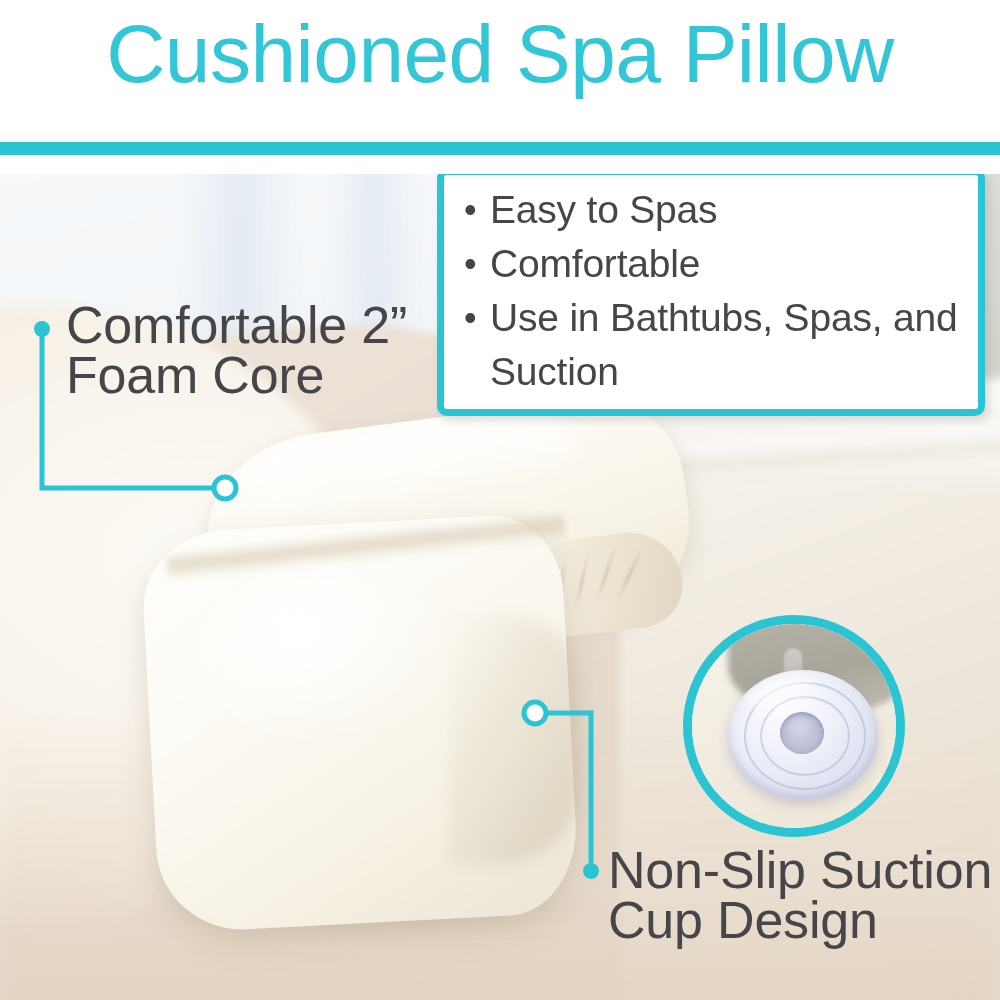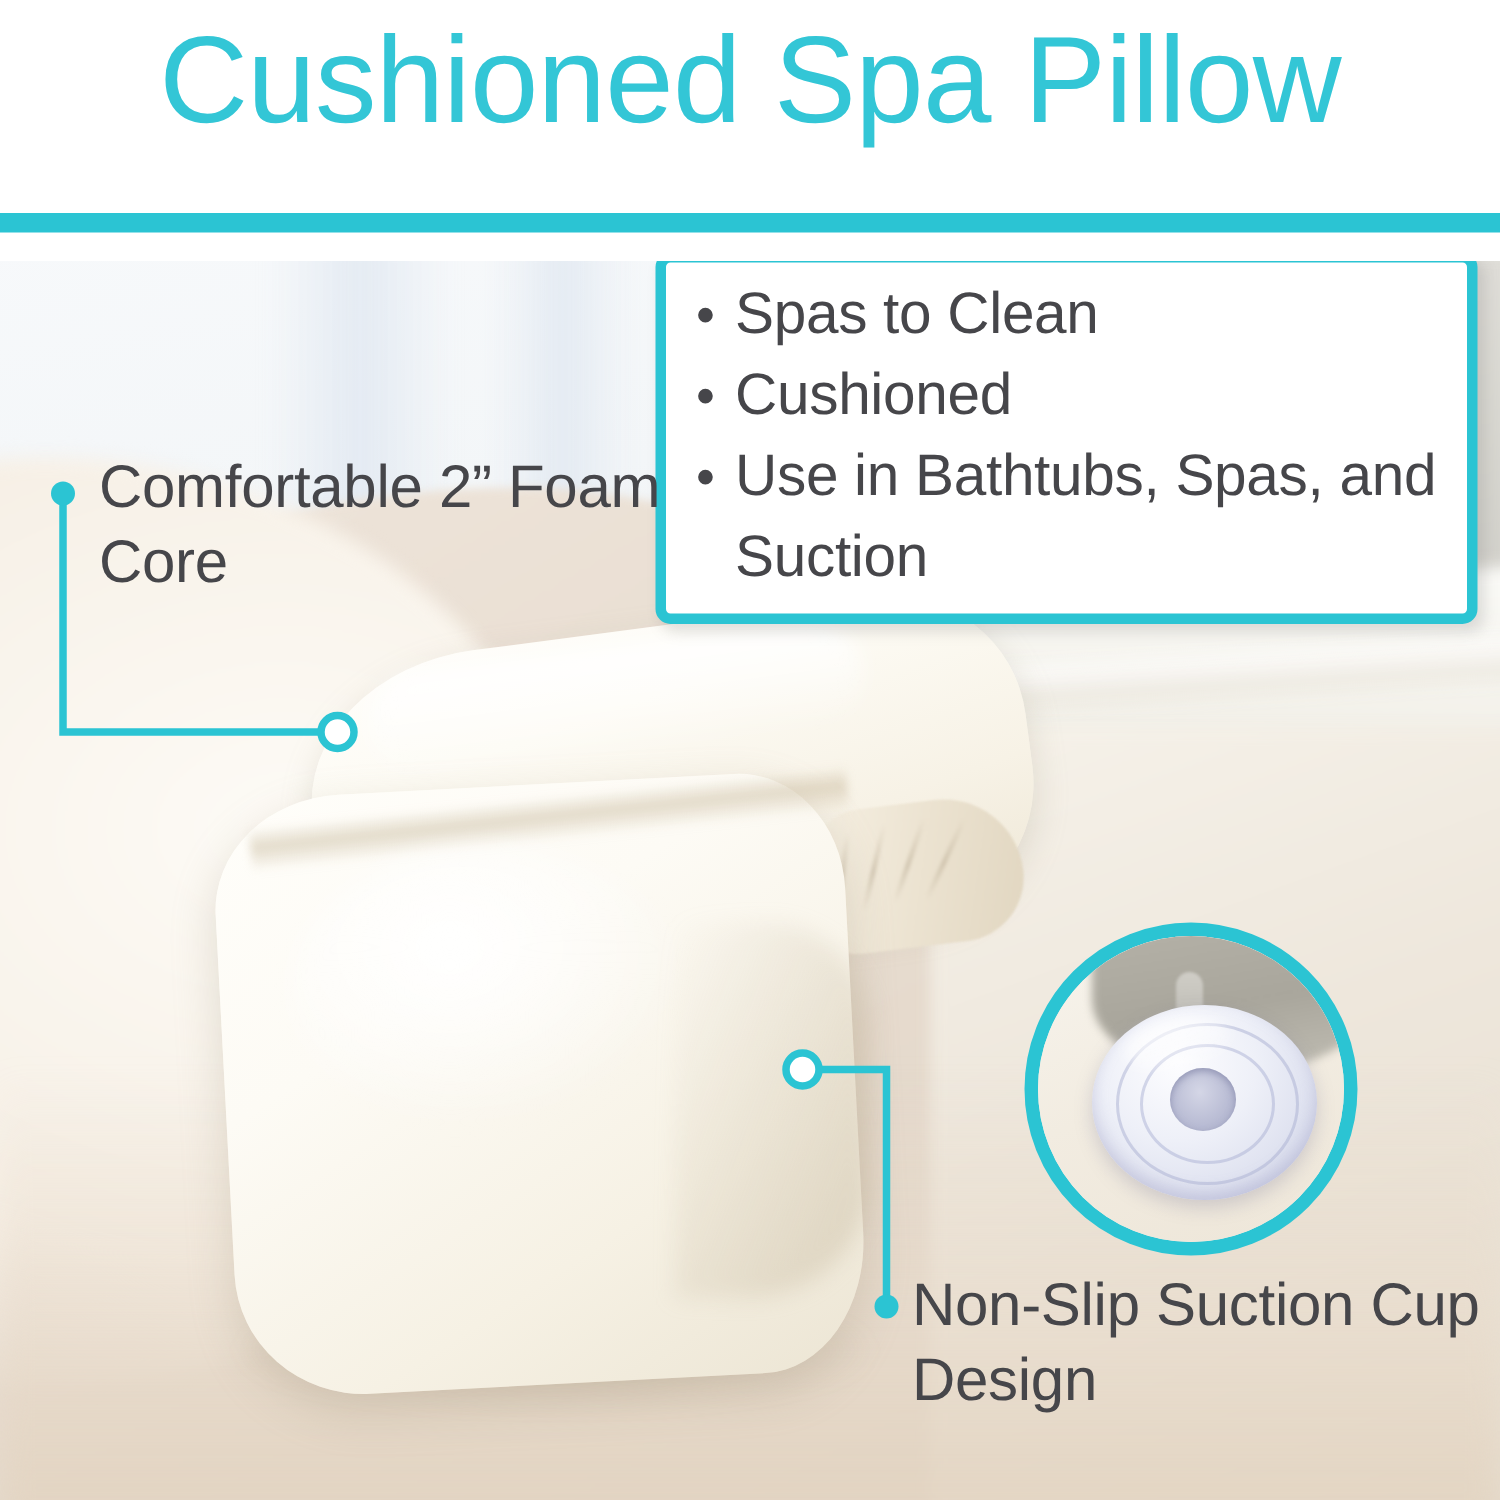--- a/index.html
+++ b/index.html
@@ -279,21 +279,21 @@
     width: 1000px; height: 1000px;
     z-index: 25;
     pointer-events: none;
   }
 
   
   .annot {
     position: absolute;
     z-index: 26;
     color: #46464a;
-    font-size: 40px;
+    font-size: 52px;
     line-height: 50px;
     font-weight: 400;
     letter-spacing: -0.2px;
     white-space: pre-line;
   }
   .annot-foam {
     left: 66px; top: 300px;
     width: 390px;
   }
   .annot-suction {
@@ -434,25 +434,25 @@
   </svg>
 
   <div class="annot annot-foam">Comfortable 2” Foam Core</div>
 
   <div class="annot annot-suction">Non-Slip Suction Cup Design</div>
 
   <div class="bullet-box">
     <ul class="bullet-list">
       <li class="bullet-item">
         <span class="bullet-dot">•</span>
-        <span class="bullet-text">Spas to Clean</span>
+        <span class="bullet-text">Easy to Spas</span>
       </li>
       <li class="bullet-item">
         <span class="bullet-dot">•</span>
-        <span class="bullet-text">Cushioned</span>
+        <span class="bullet-text">Comfortable</span>
       </li>
       <li class="bullet-item">
         <span class="bullet-dot">•</span>
         <span class="bullet-text">Use in Bathtubs, Spas,
 and Suction</span>
       </li>
     </ul>
   </div>
 
   <div class="header">

